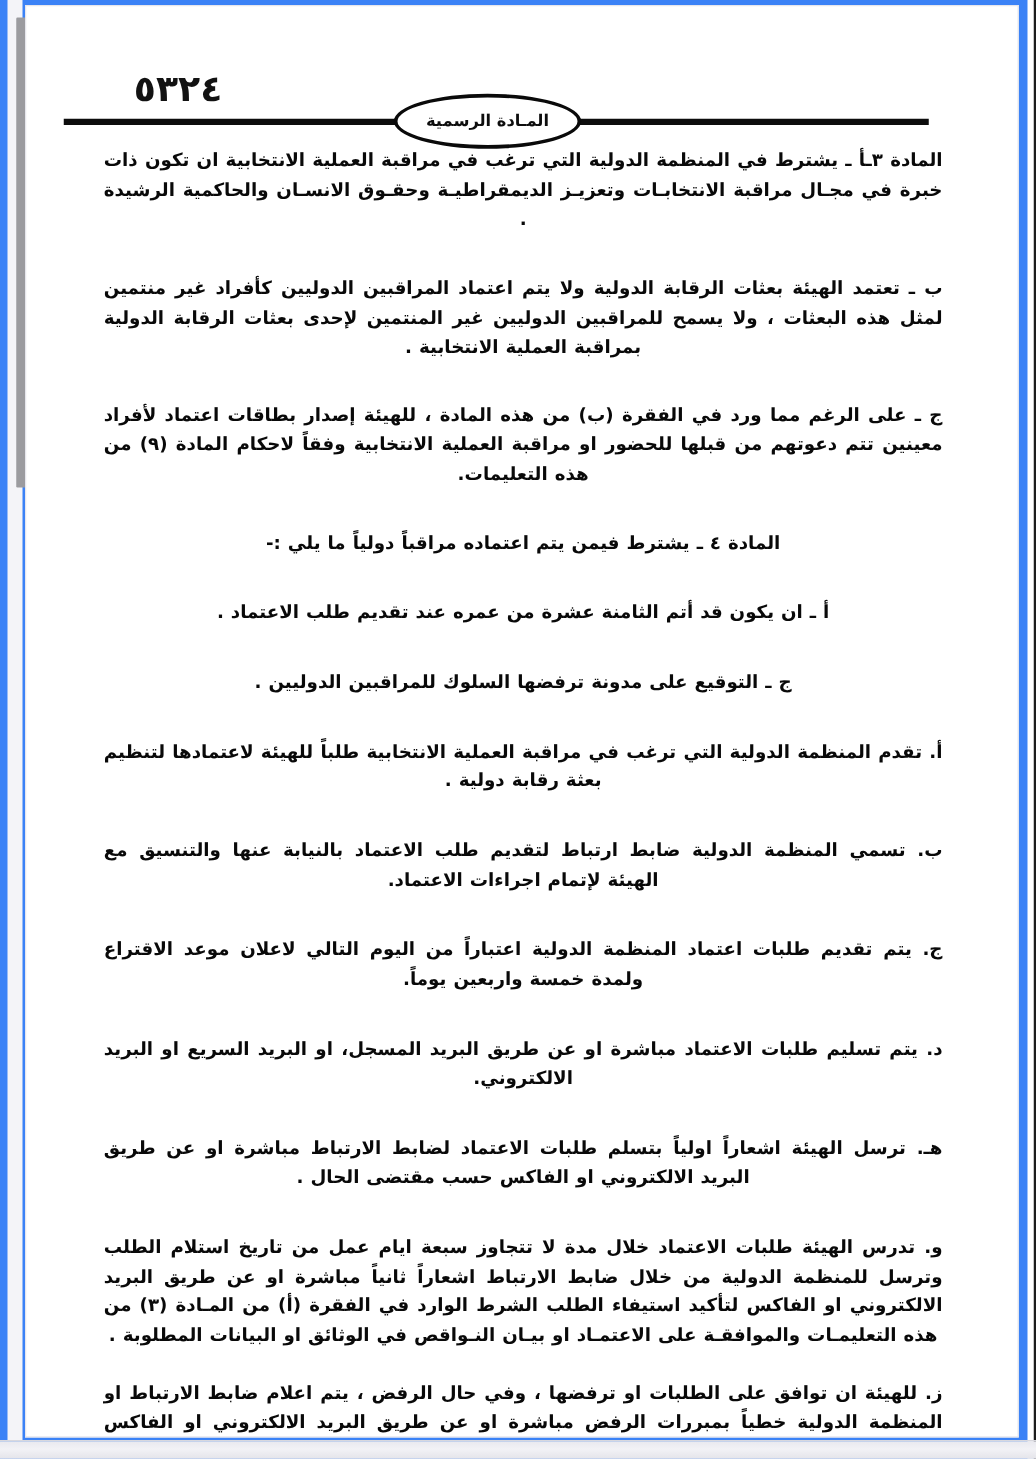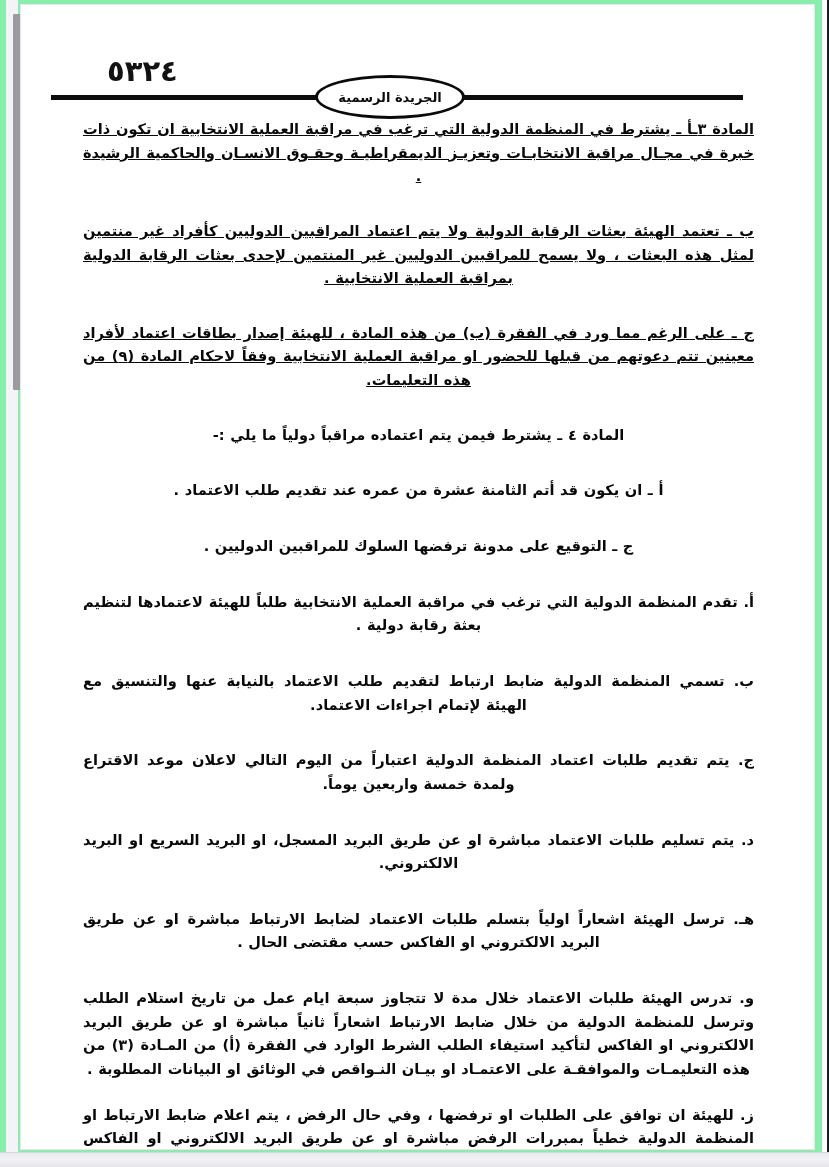--- a/index.html
+++ b/index.html
@@ -14,21 +14,21 @@
     height: 1167px;
     overflow: hidden;
     font-family: "DejaVu Sans", "Liberation Sans", sans-serif;
   }
 
   
   .viewer {
     position: relative;
     width: 829px;
     height: 1167px;
-    background: #86efac;
+    background: #3b82f6;
     box-sizing: border-box;
   }
 
   .viewer-right-edge {
     position: absolute;
     top: 0;
     right: 0;
     width: 7px;
     height: 1167px;
     background: #ffffff;
@@ -159,40 +159,40 @@
     text-align: center;
     text-align-last: center;
     margin-bottom: 13px;
   }
 
   .para.center-line {
     text-align: center;
     text-align-last: center;
   }
 
-  .block-gap-lg { margin-bottom: 31px; text-decoration: underline; }
+  .block-gap-lg { margin-bottom: 31px; }
   .block-gap-md { margin-bottom: 22px; margin-top: 32px; }
   .block-gap-sm { margin-bottom: 15px; }
 </style>
 </head>
 <body>
 
 <div class="viewer">
 
   <div class="scrollbar-track">
     <div class="scrollbar-thumb"></div>
   </div>
 
   <div class="page-sheet">
 
     <div class="masthead">
       <div class="page-number">٥٣٢٤</div>
       <div class="masthead-rule"></div>
       <div class="masthead-oval">
-        <span class="masthead-oval-text">الجريدة الرسمية</span>
+        <span class="masthead-oval-text">المـادة الرسمية</span>
       </div>
     </div>
 
     <div class="doc-body">
 
       <p class="para block-gap-lg">المادة ٣ـأ ـ   يشترط  في المنظمة الدولية التي ترغب في مراقبة العملية الانتخابية ان تكون ذات خبرة في مجـال مراقبة الانتخابـات وتعزيـز الديمقراطيـة وحقـوق الانسـان والحاكمية الرشيدة .</p>
 
       <p class="para block-gap-lg">ب ـ تعتمد الهيئة بعثات الرقابة الدولية ولا يتم اعتماد المراقبين الدوليين كأفراد غير منتمين لمثل هذه البعثات ، ولا يسمح للمراقبين الدوليين غير المنتمين لإحدى بعثات الرقابة الدولية بمراقبة العملية الانتخابية .</p>
 
       <p class="para block-gap-lg">ج ـ  على الرغم مما ورد في الفقرة (ب) من هذه المادة ، للهيئة إصدار بطاقات اعتماد لأفراد معينين تتم دعوتهم من قبلها للحضور او مراقبة العملية الانتخابية وفقاً لاحكام المادة (٩) من هذه التعليمات.</p>

